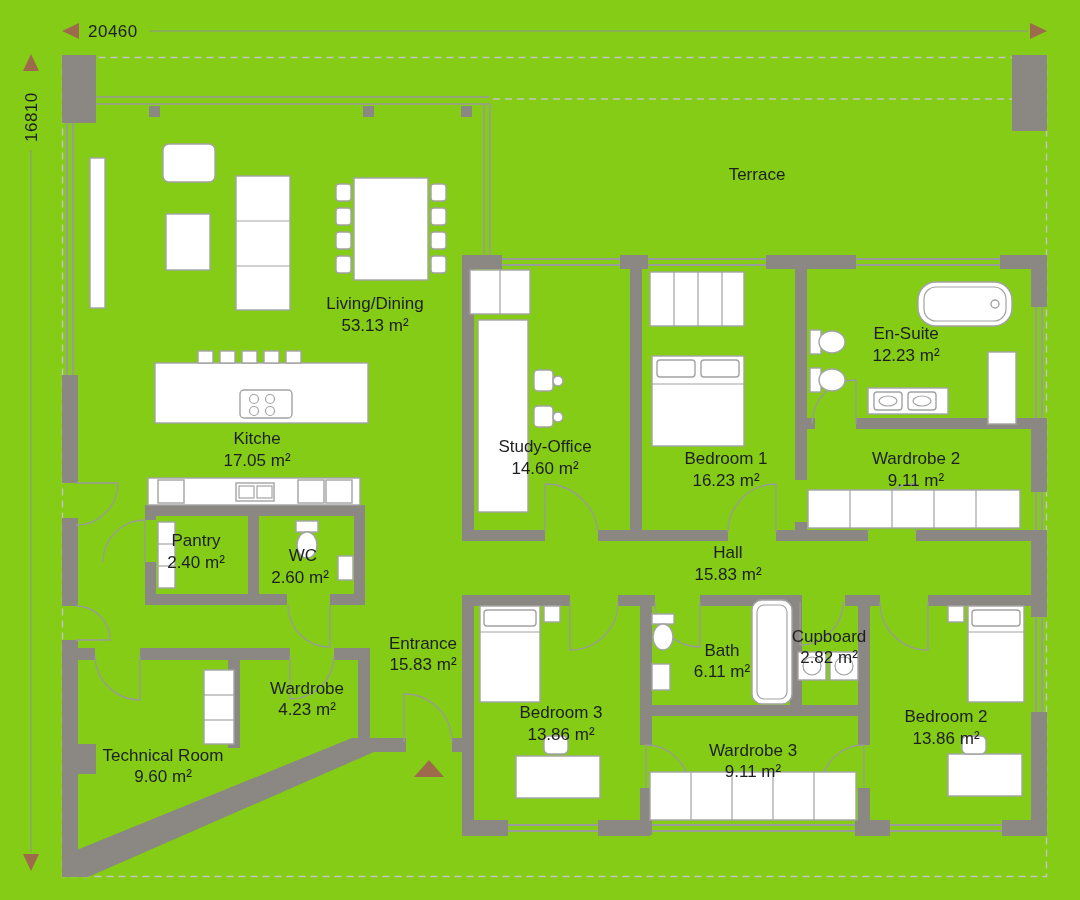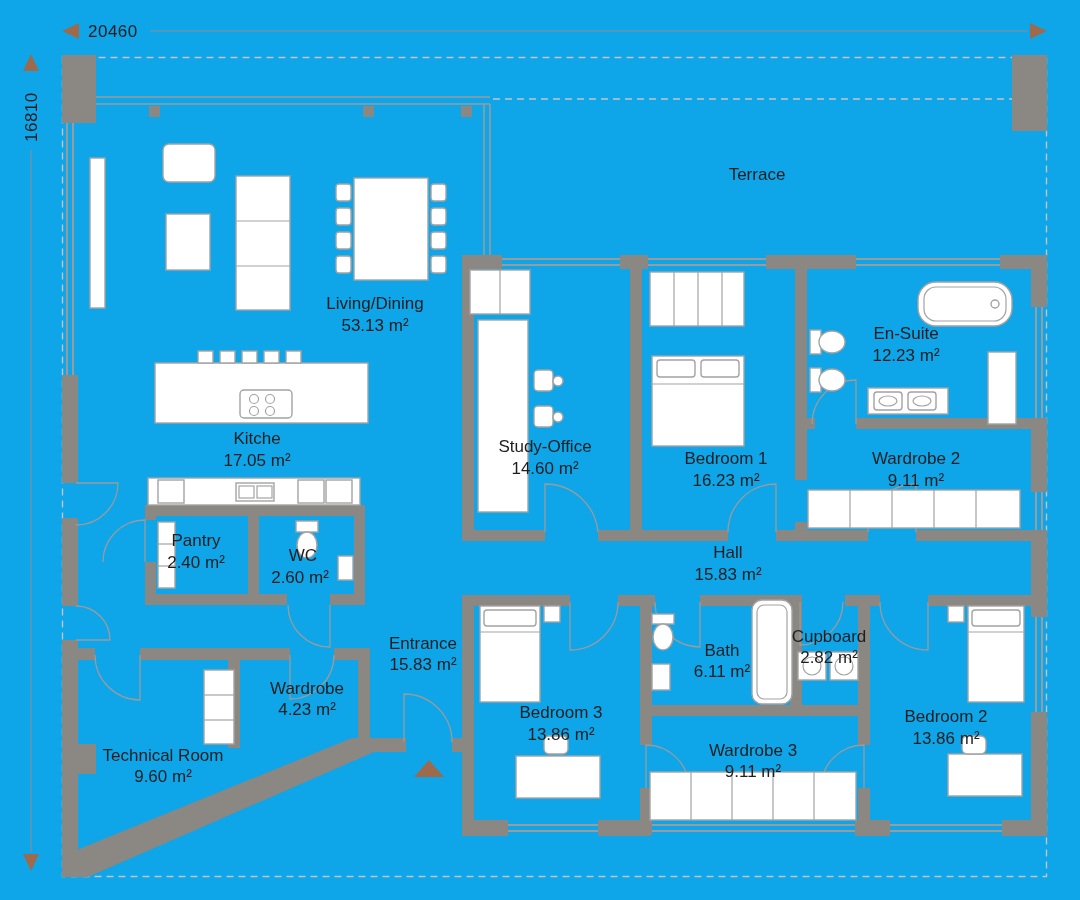--- a/index.html
+++ b/index.html
@@ -1,16 +1,16 @@
 <!DOCTYPE html>
 <html><head>
 <meta charset="utf-8">
 <style>
   html,body{margin:0;padding:0;background:#ffffff;}
-  .stage{position:relative;width:1080px;height:900px;background:#0ea5e9;overflow:hidden;}
+  .stage{position:relative;width:1080px;height:900px;background:#84cc16;overflow:hidden;}
   svg{position:absolute;left:0;top:0;}
   text{font-family:"Liberation Sans",sans-serif;fill:#1e1e1e;}
   .room-name,.room-area{font-size:17px;}
   .dim-label{font-size:17px;letter-spacing:.5px;}
   .wall{fill:#8b8782;stroke:none;}
   .win{stroke:#9b9b9b;stroke-width:2;fill:none;}
   .glass{stroke:#9b9b9b;stroke-width:1.6;fill:none;}
   .furn{stroke:#a3a3a3;stroke-width:1.4;fill:#ffffff;}
   .furnl{stroke:#a3a3a3;stroke-width:1.2;fill:none;}
   .door{stroke:#9b9b9b;stroke-width:1.3;fill:none;}

